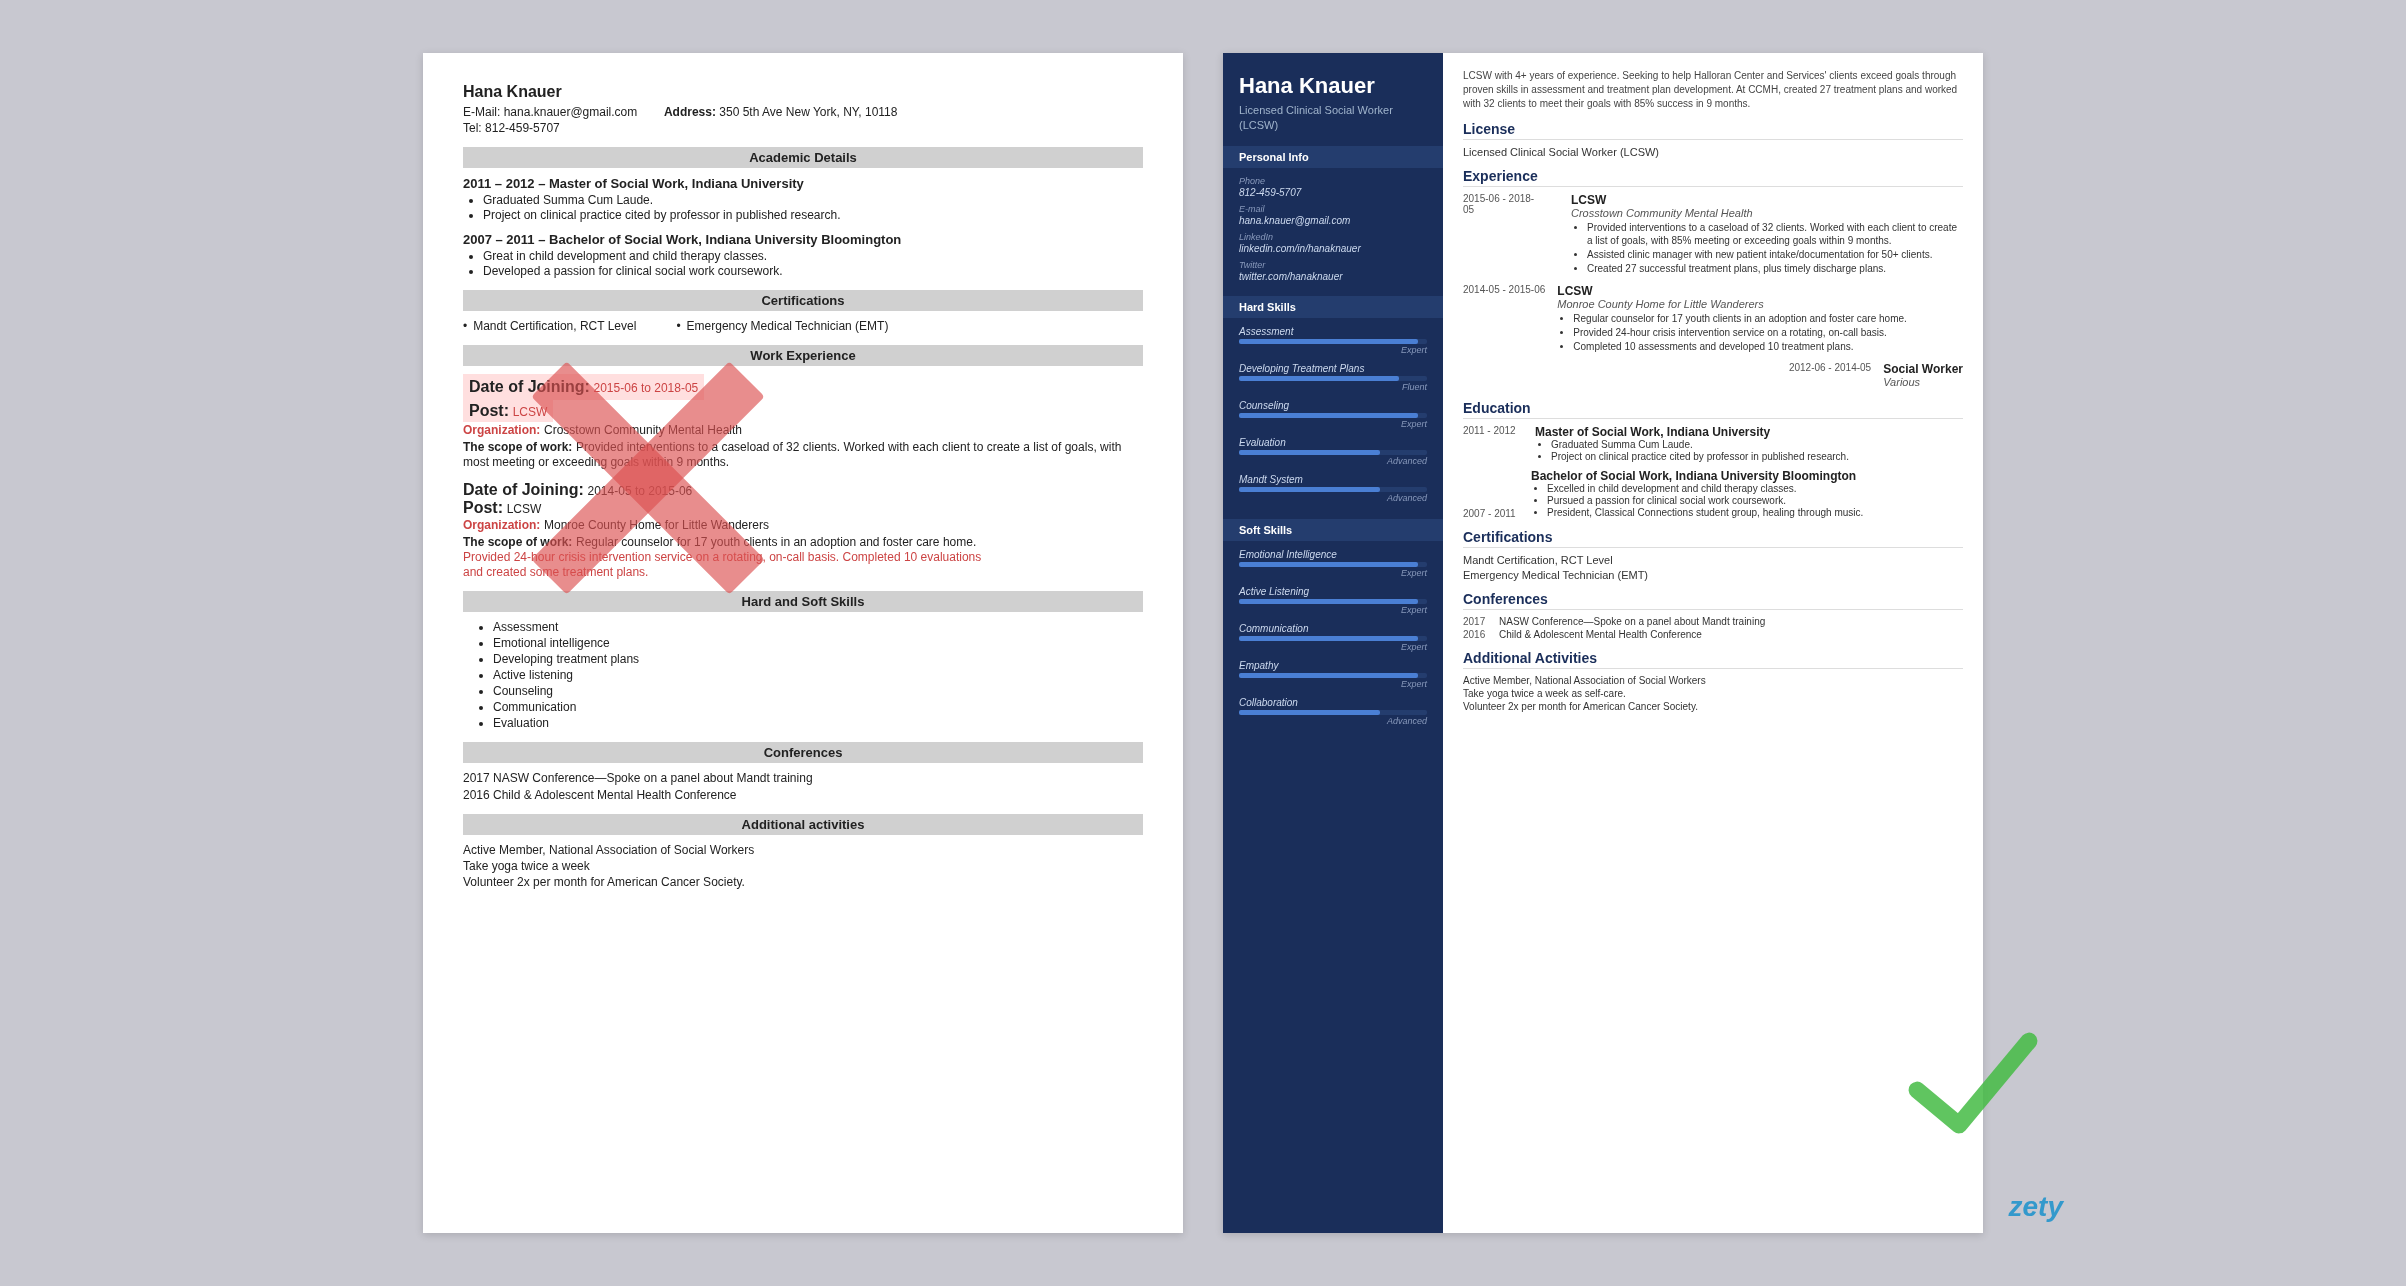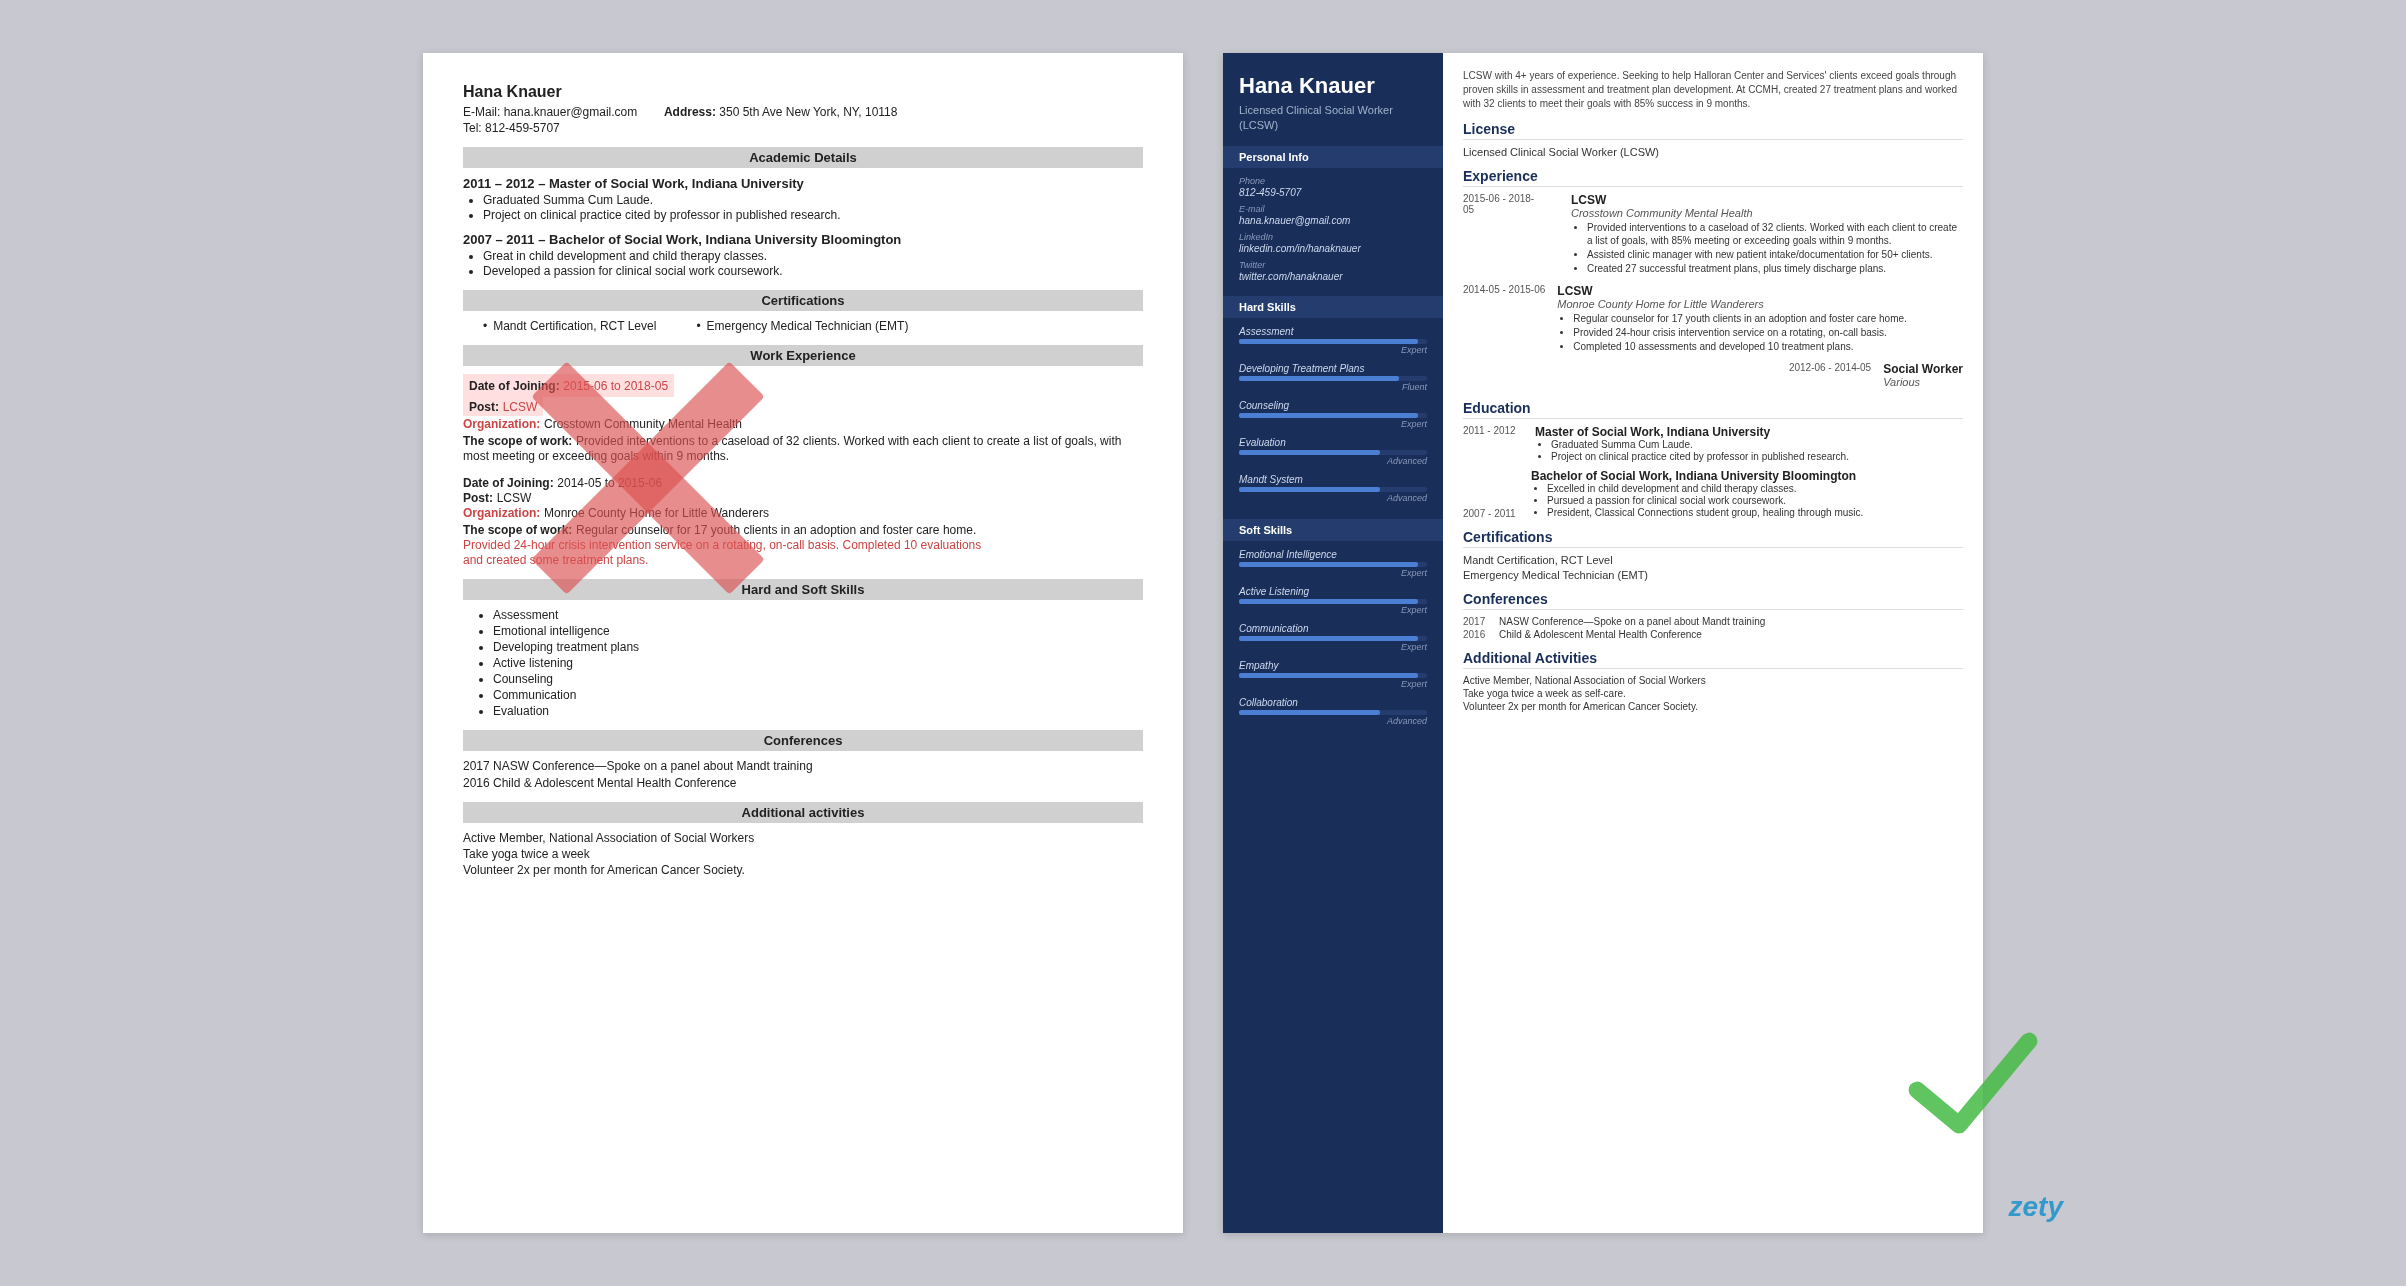--- a/index.html
+++ b/index.html
@@ -39,24 +39,24 @@
       text-align: center;
       font-weight: bold;
       font-size: 13px;
       padding: 3px 0;
       margin: 12px 0 8px 0;
     }
     .edu-entry { margin-bottom: 10px; }
     .edu-entry .edu-title { font-weight: bold; font-size: 13px; margin-bottom: 2px; }
     .edu-entry ul { margin-left: 20px; }
     .edu-entry ul li { font-size: 12px; margin-bottom: 1px; }
-    .cert-row { display: flex; gap: 40px; margin-left: 20px; }
+    .cert-row { display: flex; gap: 40px; }
     .cert-item { font-size: 12px; }
     .work-entry { margin-bottom: 12px; }
-    .work-label { font-weight: bold; font-size: 12px; }
+    .work-label { font-weight: bold; font-size: 16px; }
     .work-value { font-size: 12px; }
     .work-org { color: #cc4444; font-weight: bold; font-size: 12px; }
     .work-scope-label { font-weight: bold; font-size: 12px; }
     .work-desc { font-size: 12px; }
     .work-desc-red { font-size: 12px; color: #cc4444; }
     .skills-list { margin-left: 30px; }
     .skills-list li { font-size: 12px; margin-bottom: 2px; }
     .conf-entry { font-size: 12px; margin-bottom: 3px; }
     .activities-entry { font-size: 12px; margin-bottom: 2px; }
 

